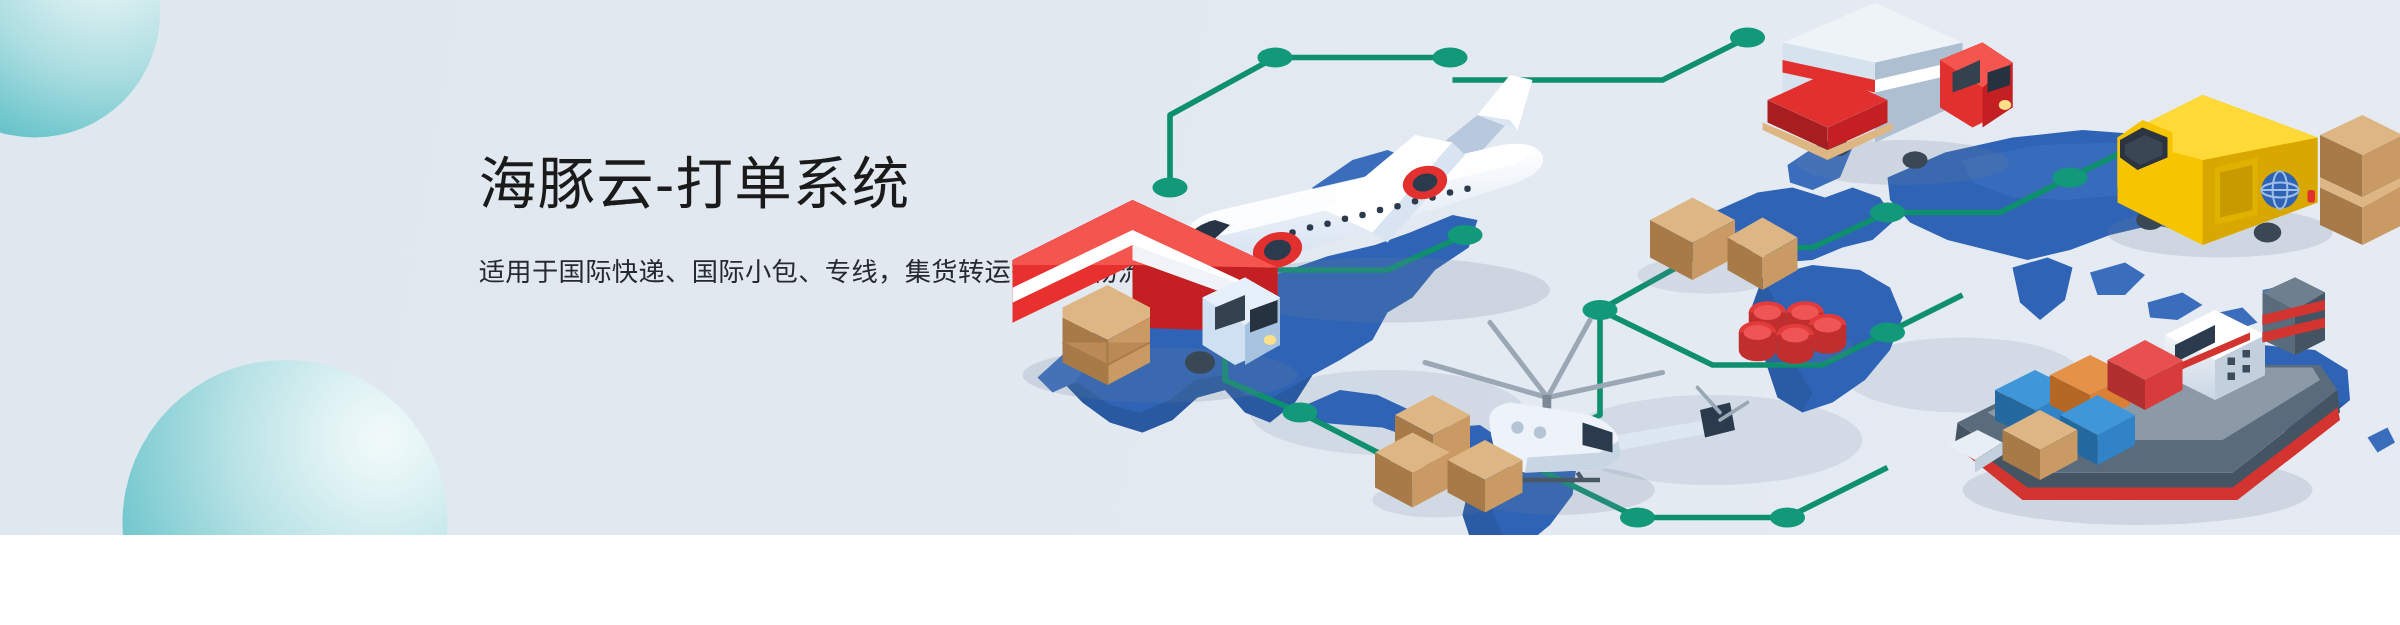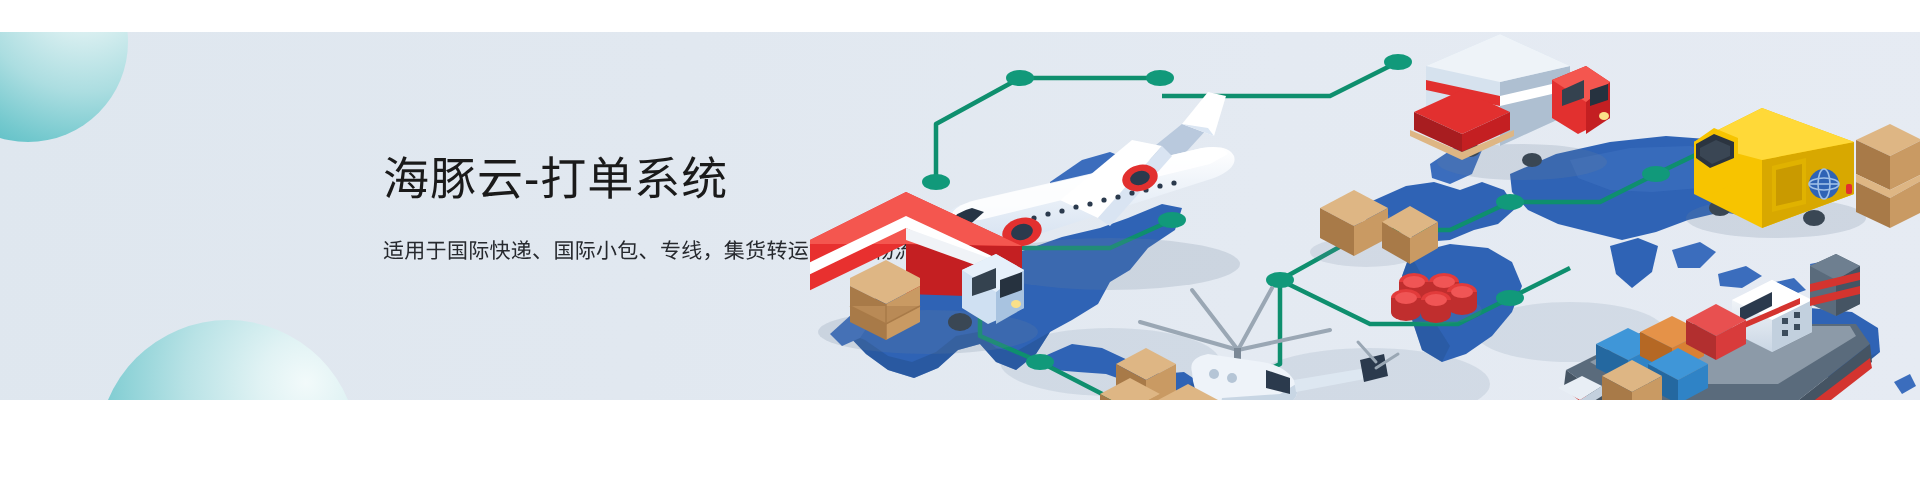--- a/index.html
+++ b/index.html
@@ -8,24 +8,23 @@
     padding: 0;
     background: #ffffff;
   }
   body {
     font-family: "Liberation Sans", "DejaVu Sans", sans-serif;
   }
 
   .banner {
     position: relative;
     width: 1920px;
-    height: 368px;
+    height: 428px;
     overflow: hidden;
     background: linear-gradient(100deg, #dfe7ef 0%, #e1e8f0 35%, #e4eaf2 65%, #e6ebf3 100%);
-    margin-top: 32px;
   }
 
   
   .deco-circle {
     position: absolute;
     border-radius: 50%;
     pointer-events: none;
   }
   .deco-circle--top-left {
     left: -72px;

